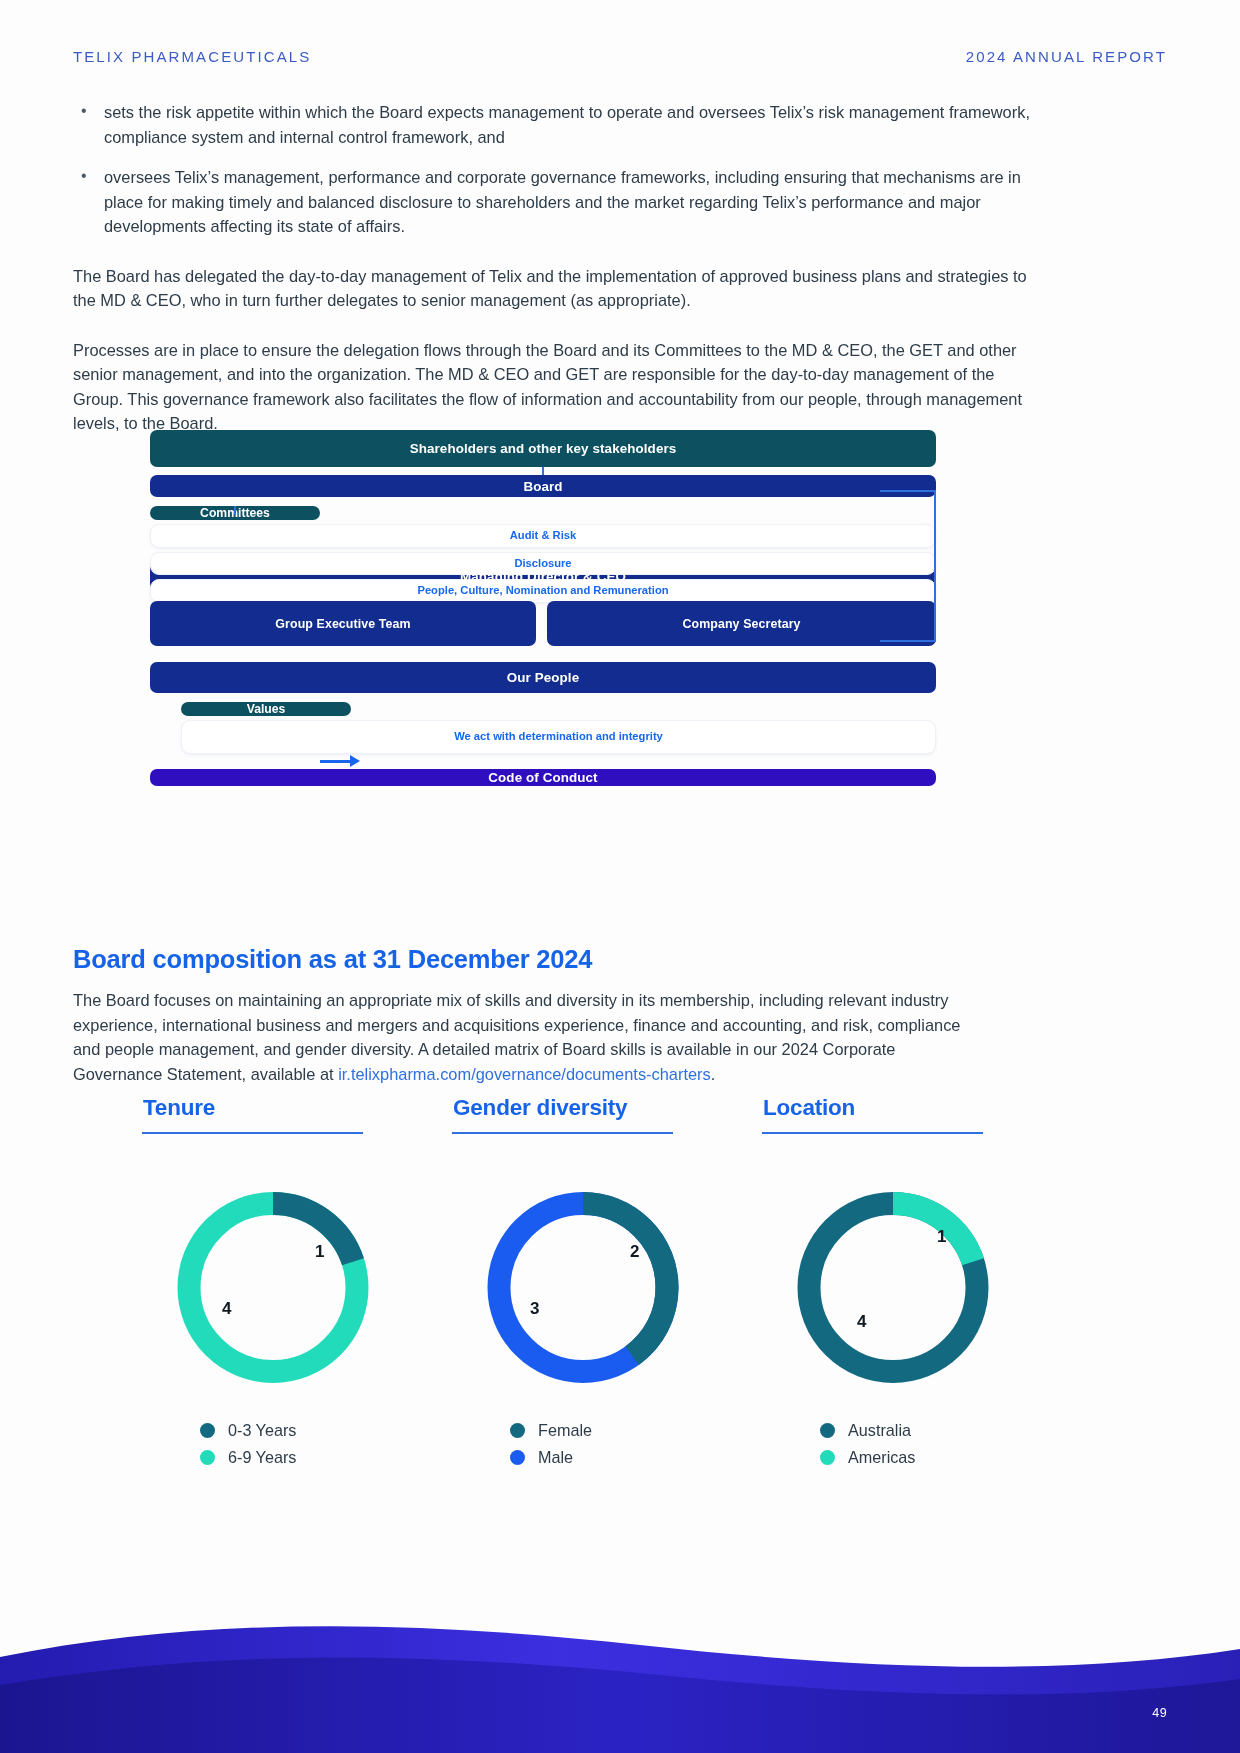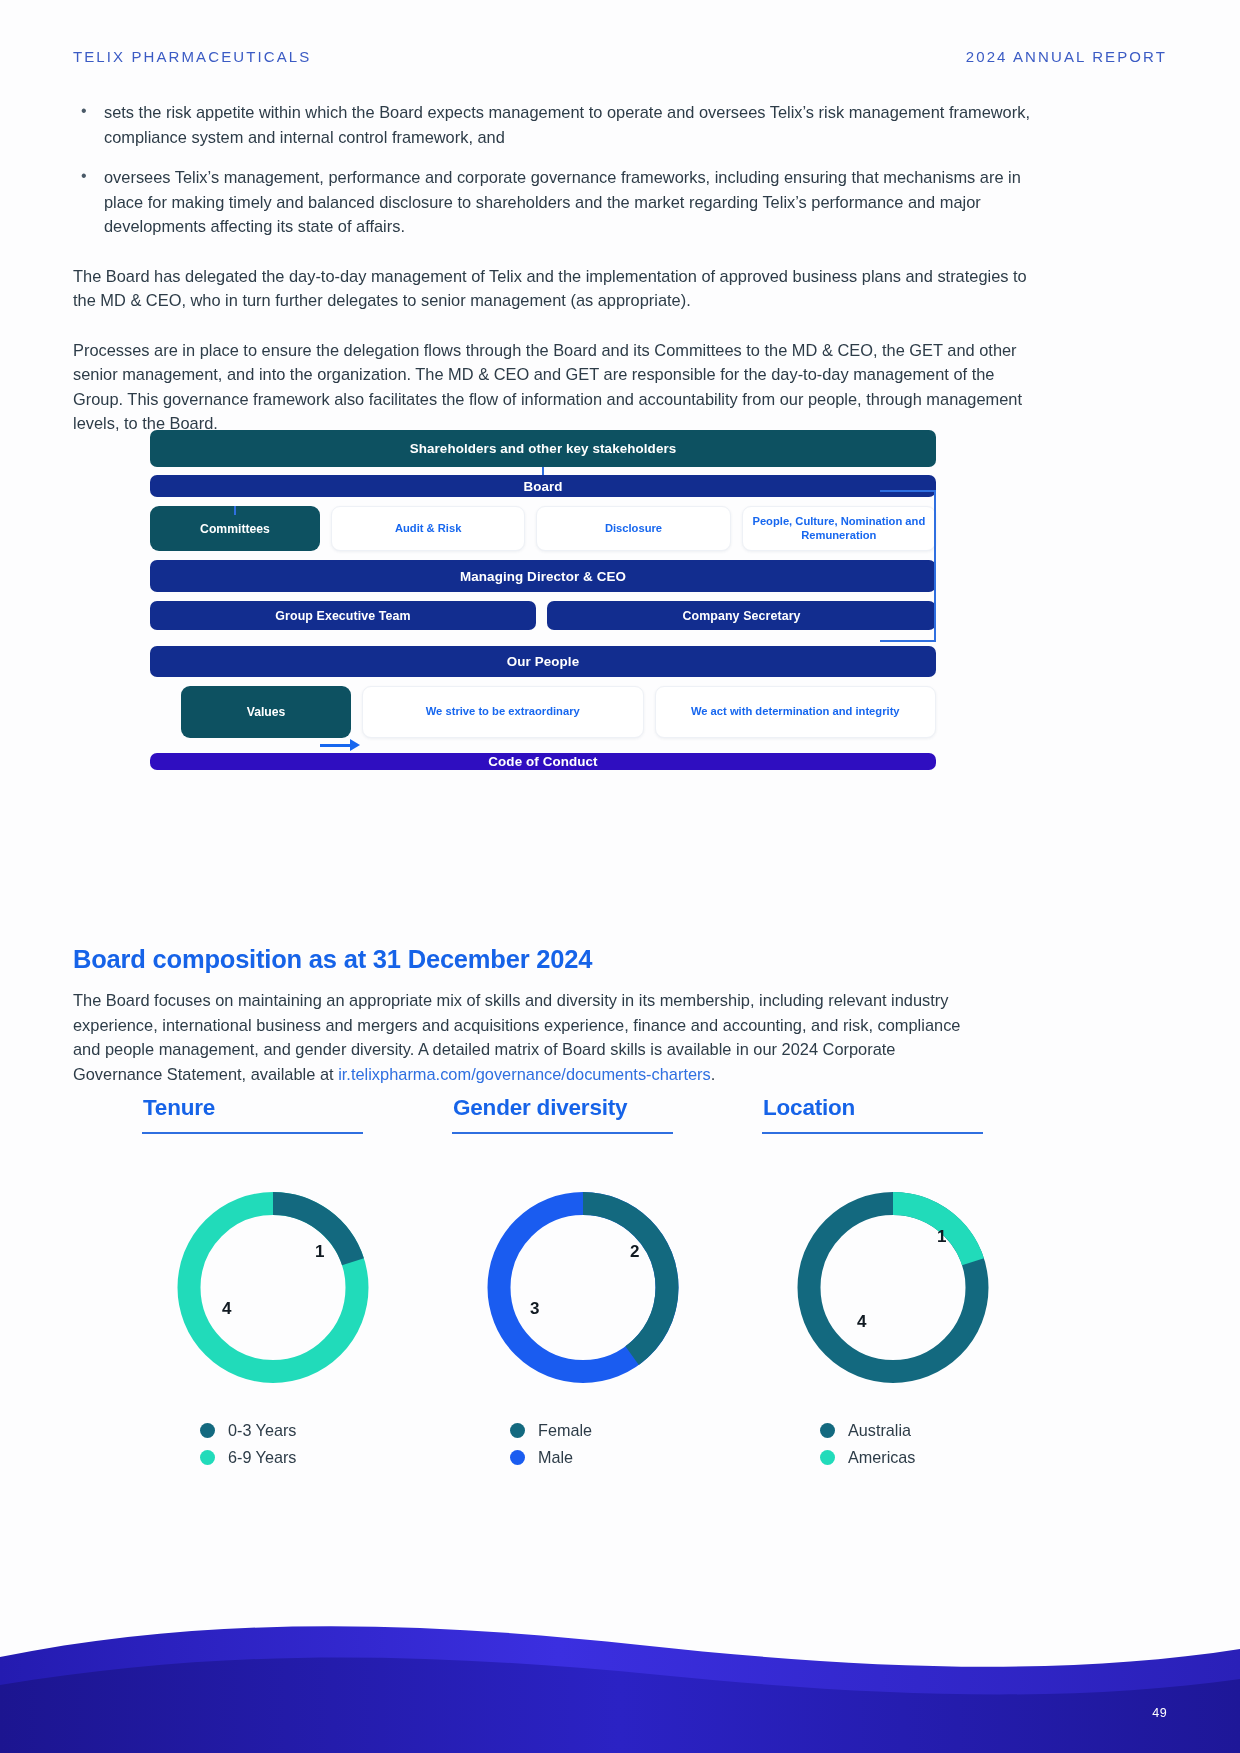--- a/index.html
+++ b/index.html
@@ -41,36 +41,36 @@
   }
   .bar.teal { background:#0d5161; }
   .bar.navy { background:#122d8f; }
   .bar.purple { background:#2f0ec0; }
   .r-share { height:37px; }
   .r-board { height:22px; margin-top:8px; }
   .r-md  { height:32px; }
   .r-people { height:31px; }
   .r-conduct { height:17px; }
 
-  .row { display:flex; gap:11px; }
+  .row { display:flex; gap:4px;flex-direction:column; }
   .side-label {
     width:170px; border-radius:9px; background:#0d5161; color:#fff;
     font-size:12.2px; font-weight:bold; display:flex; align-items:center;
     justify-content:center; text-align:center;
   }
   .card {
     flex:1; background:#ffffff; border:1px solid #eef1f6; border-radius:9px;
     box-shadow:0 1px 3px rgba(30,50,90,.07);
     display:flex; align-items:center; justify-content:center; text-align:center;
     color:#1767ef; font-size:11.2px; font-weight:bold; line-height:13.5px;
     padding:4px 6px;
   }
   .committee-row { height:45px; margin-top:9px; }
   .values-row { height:52px; margin-top:9px;padding-left:31px; }
-  .split-row { display:flex; gap:11px; height:29px; margin-top:9px; }
+  .split-row { display:flex; gap:11px; height:45px; margin-top:9px; }
   .split-row .bar { flex:1; font-size:12.4px; }
   .split-row .bar.half-a { flex:0 0 386px; }
 
   .spacer-sm { height:9px; }
   .vline { position:absolute; background:#2f6fe0; width:2px; }
   .hline { position:absolute; background:#2f6fe0; height:2px; }
   .arrow-wrap { position:absolute; left:170px; top:53px; width:44px; height:12px; }
   .arrow-line { position:absolute; left:0; top:5px; width:32px; height:2.5px; background:#1767ef; }
   .arrow-head {
     position:absolute; left:30px; top:0; width:0; height:0;
@@ -158,21 +158,20 @@
     <div class="spacer-sm" style="height:16px;"></div>
 
     <div class="bar navy r-people">Our People</div>
 
     <div class="row values-row" style="position:relative;">
       <div class="side-label">Values</div>
       <div class="arrow-wrap">
         <div class="arrow-line"></div>
           <div class="arrow-head"></div>
       </div>
-      <div class="card">We strive to be extraordinary</div>
       <div class="card">We act with determination and integrity</div>
     </div>
 
     <div class="spacer-sm" style="height:15px;"></div>
 
     <div class="bar purple r-conduct">Code of Conduct</div>
 
     <div class="vline" style="left:784px; top:60px; height:152px;"></div>
     <div class="hline" style="left:730px; top:60px; width:56px;"></div>
     <div class="hline" style="left:730px; top:210px; width:56px;"></div>

